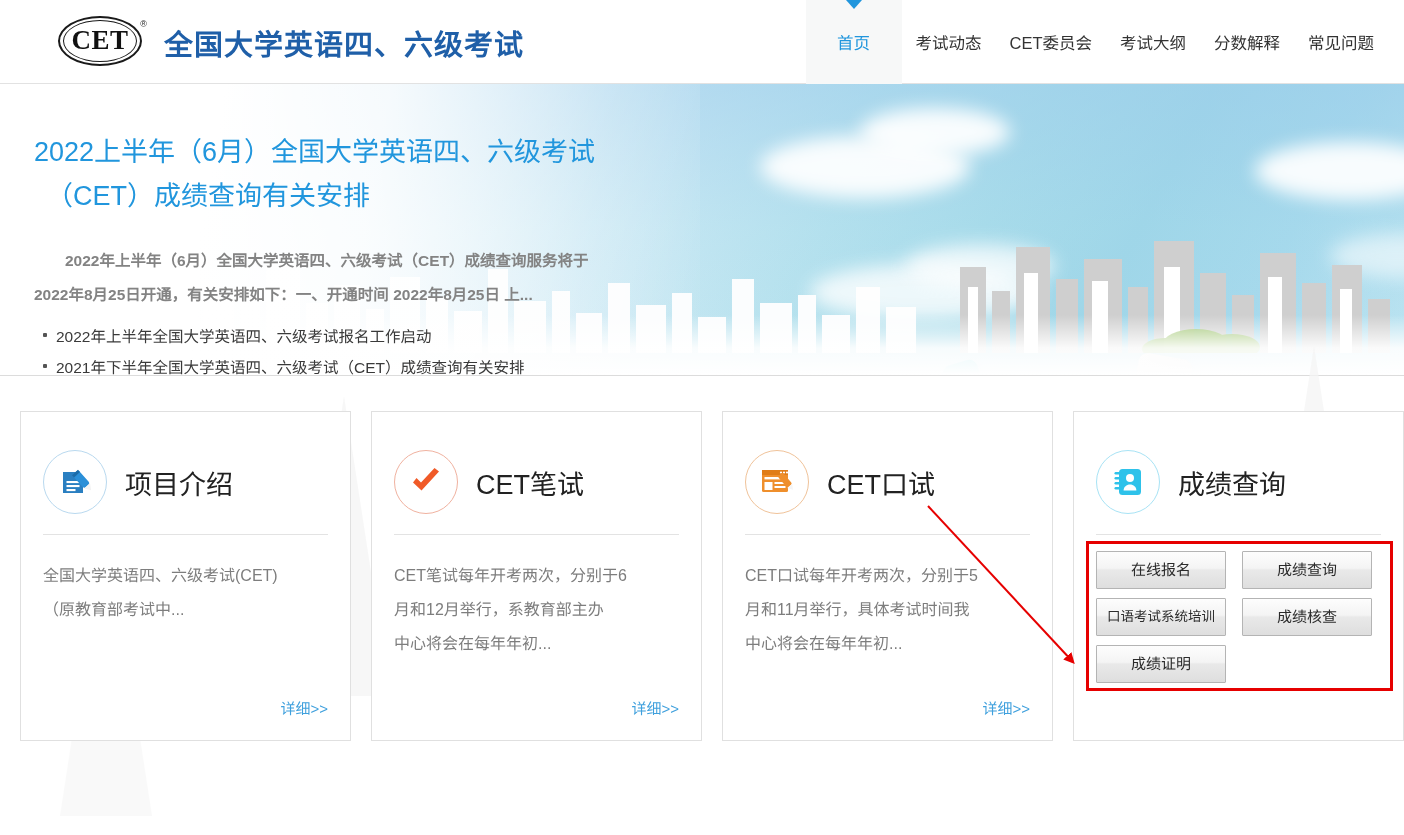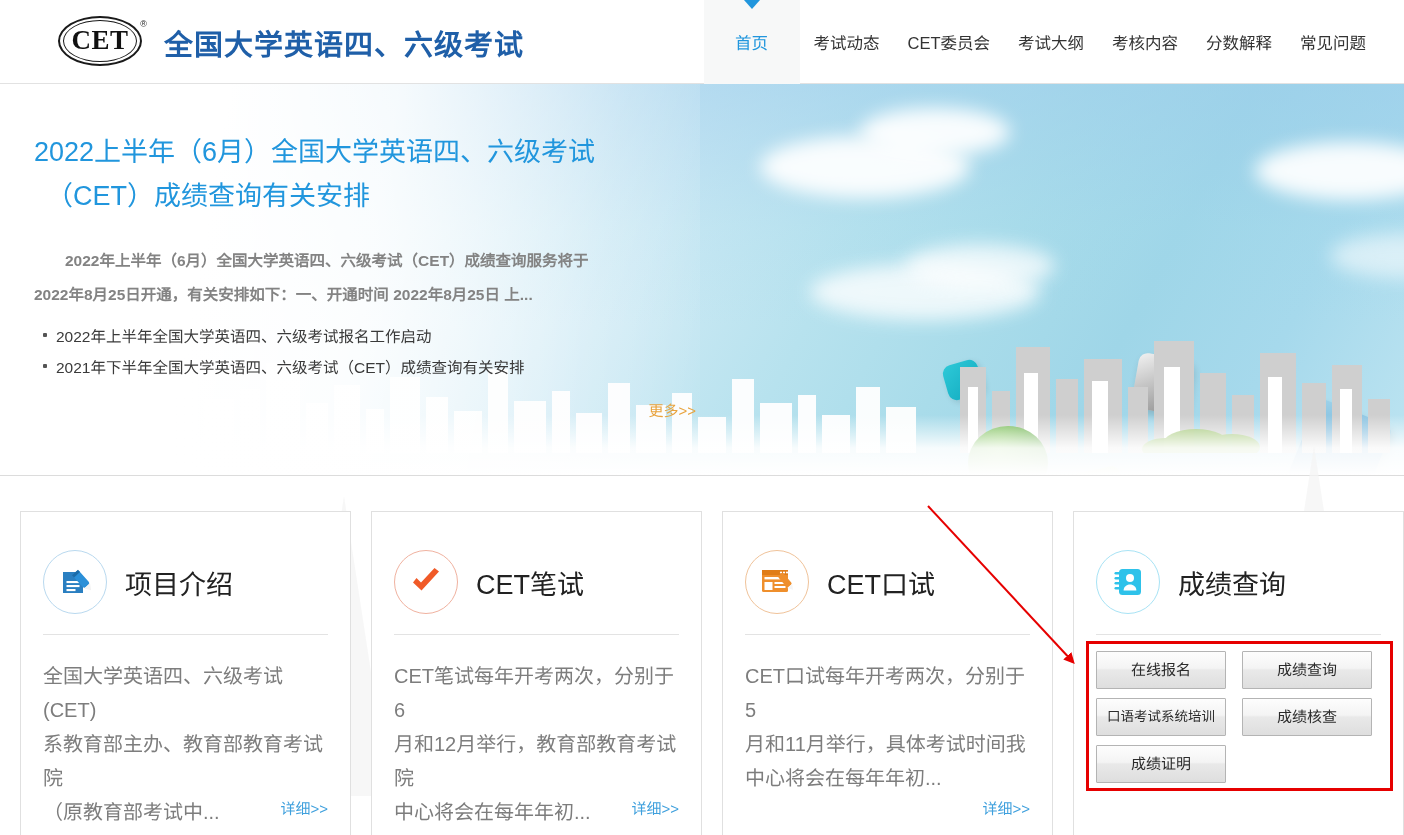--- a/index.html
+++ b/index.html
@@ -80,21 +80,21 @@
     letter-spacing: 1px;
     margin-left: 12px;
     white-space: nowrap;
   }
 
   .nav {
     margin-left: auto;
     display: flex;
     align-items: stretch;
     height: 84px;
-    padding-right: 24px;
+    padding-right: 16px;
   }
   .nav-item {
     display: flex;
     align-items: center;
     justify-content: center;
     padding: 0 14px;
     font-size: 16.5px;
     color: #333;
     white-space: nowrap;
     cursor: pointer;
@@ -114,21 +114,21 @@
     transform: translateX(-50%);
     width: 0; height: 0;
     border-left: 8px solid transparent;
     border-right: 8px solid transparent;
     border-top: 9px solid #2196dd;
   }
 
   
   .banner {
     position: relative;
-    height: 392px;
+    height: 292px;
     overflow: hidden;
     border-bottom: 1px solid #dcdcdc;
     box-sizing: border-box;
     background: linear-gradient(118deg,
         #ffffff 0%,
         #fbfdfe 14%,
         #e8f4fa 30%,
         #cfeaf5 45%,
         #b7e2ee 58%,
         #a9dcea 68%,
@@ -292,21 +292,21 @@
     font-weight: 400;
     white-space: nowrap;
   }
   .card-sep {
     height: 1px;
     background: #e3e3e3;
     margin: 0 0 0 0;
   }
   .card-body {
     margin-top: 24px;
-    font-size: 20px;
+    font-size: 16px;
     color: #7d7d7d;
     line-height: 34px;
   }
   .card-body .t { display: block; }
   .card-more {
     position: absolute;
     right: 22px;
     bottom: 22px;
     color: #3fa0dd;
     font-size: 15px;
@@ -380,23 +380,20 @@
       <span>首页</span>
     </div>
     <div class="nav-item">
       <span>考试动态</span>
     </div>
     <div class="nav-item">
       <span>CET委员会</span>
     </div>
     <div class="nav-item">
       <span>考试大纲</span>
-    </div>
-    <div class="nav-item">
-      <span>考核内容</span>
     </div>
     <div class="nav-item">
       <span>分数解释</span>
     </div>
     <div class="nav-item">
       <span>常见问题</span>
     </div>
   </nav>
 </div>
 
@@ -519,39 +516,38 @@
               <path d="M20.5 23 l4 6 l4 -6 Z" fill="#f2f2f2"></path>
               <rect x="20.5" y="5" width="8" height="3" fill="#1b6ba8"></rect>
             </g>
           </svg>
         </div>
         <div class="card-title">项目介绍</div>
       </div>
       <div class="card-sep"></div>
       <div class="card-body">
         <span class="t">全国大学英语四、六级考试(CET)</span>
-        <span class="t">系教育部主办、教育部教育考试院</span>
         <span class="t">（原教育部考试中...</span>
       </div>
       <div class="card-more">详细&gt;&gt;</div>
     </div>
 
     <div class="card">
       <div class="card-head">
         <div class="icon-circle red">
           <svg width="38" height="38" viewBox="0 0 38 38" aria-hidden="true">
             <path d="M6 19.5 L14.5 27.5 L32 8.5 L27.5 5 L14 19.5 L9.5 15 Z" fill="#f05a28"></path>
           </svg>
         </div>
         <div class="card-title">CET笔试</div>
       </div>
       <div class="card-sep"></div>
       <div class="card-body">
         <span class="t">CET笔试每年开考两次，分别于6</span>
-        <span class="t">月和12月举行，教育部教育考试院</span>
+        <span class="t">月和12月举行，系教育部主办</span>
         <span class="t">中心将会在每年年初...</span>
       </div>
       <div class="card-more">详细&gt;&gt;</div>
     </div>
 
     <div class="card">
       <div class="card-head">
         <div class="icon-circle orange">
           <svg width="36" height="34" viewBox="0 0 36 34" aria-hidden="true">
             <rect x="3" y="5" width="26" height="22" rx="1.5" fill="#ef8f2c"></rect>

